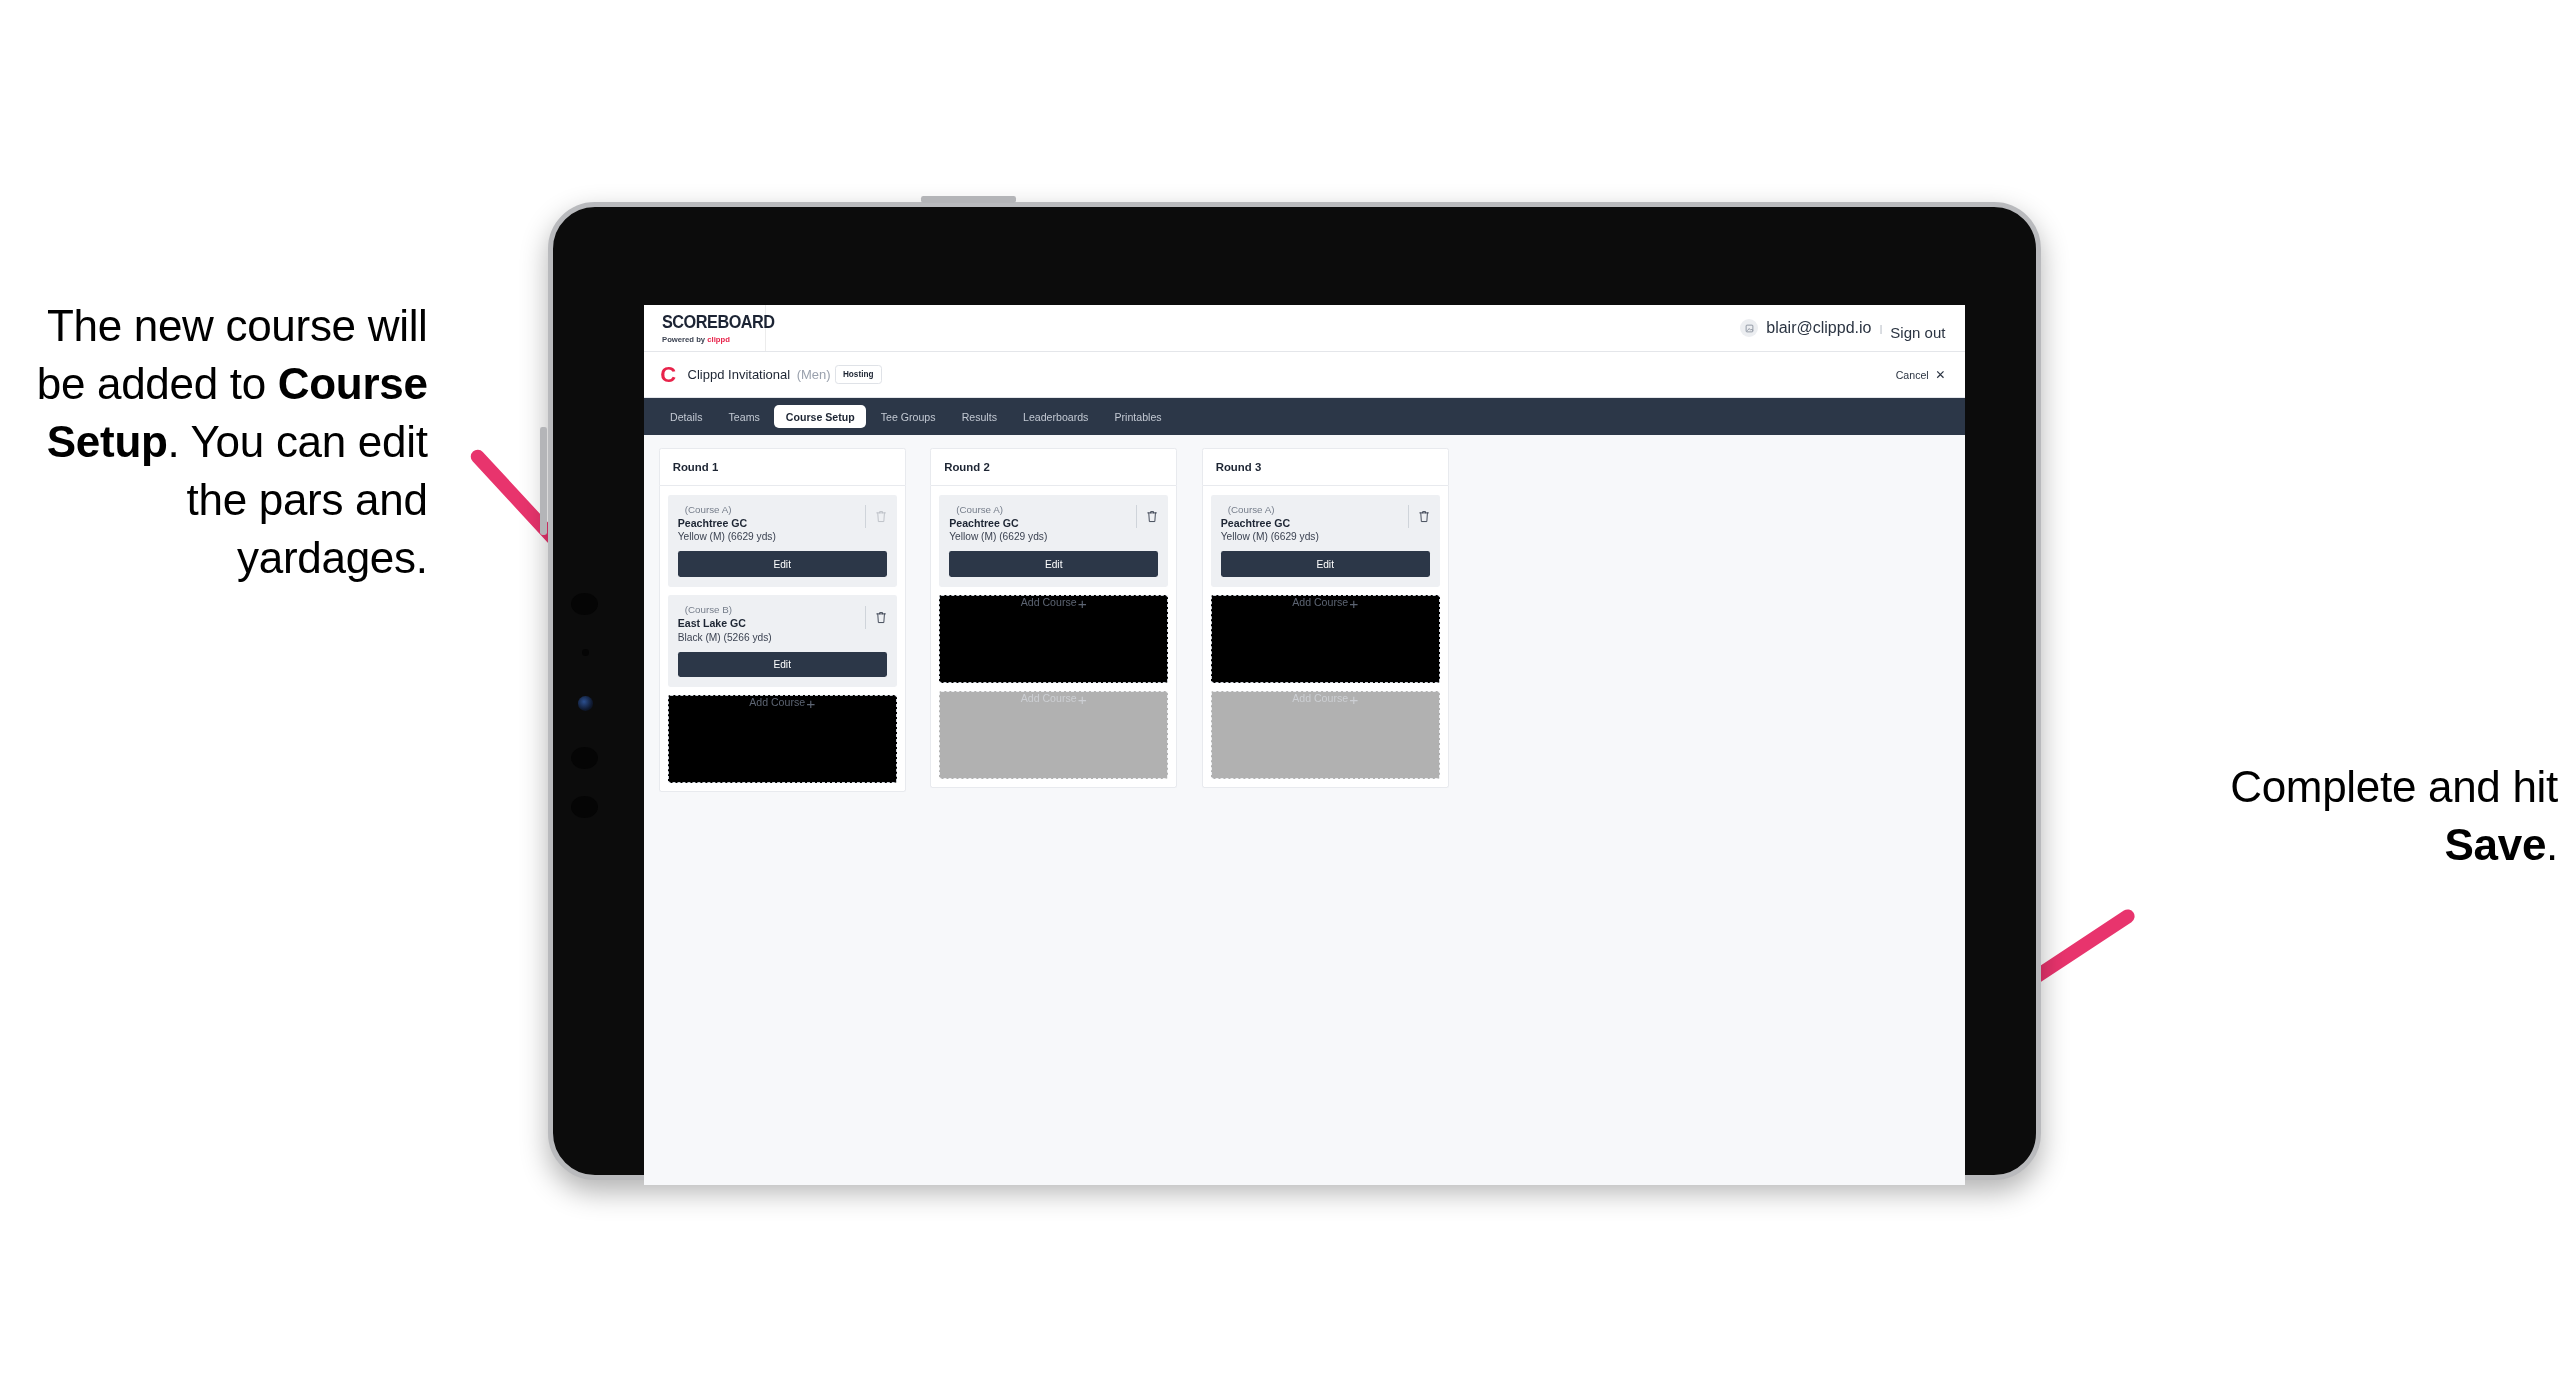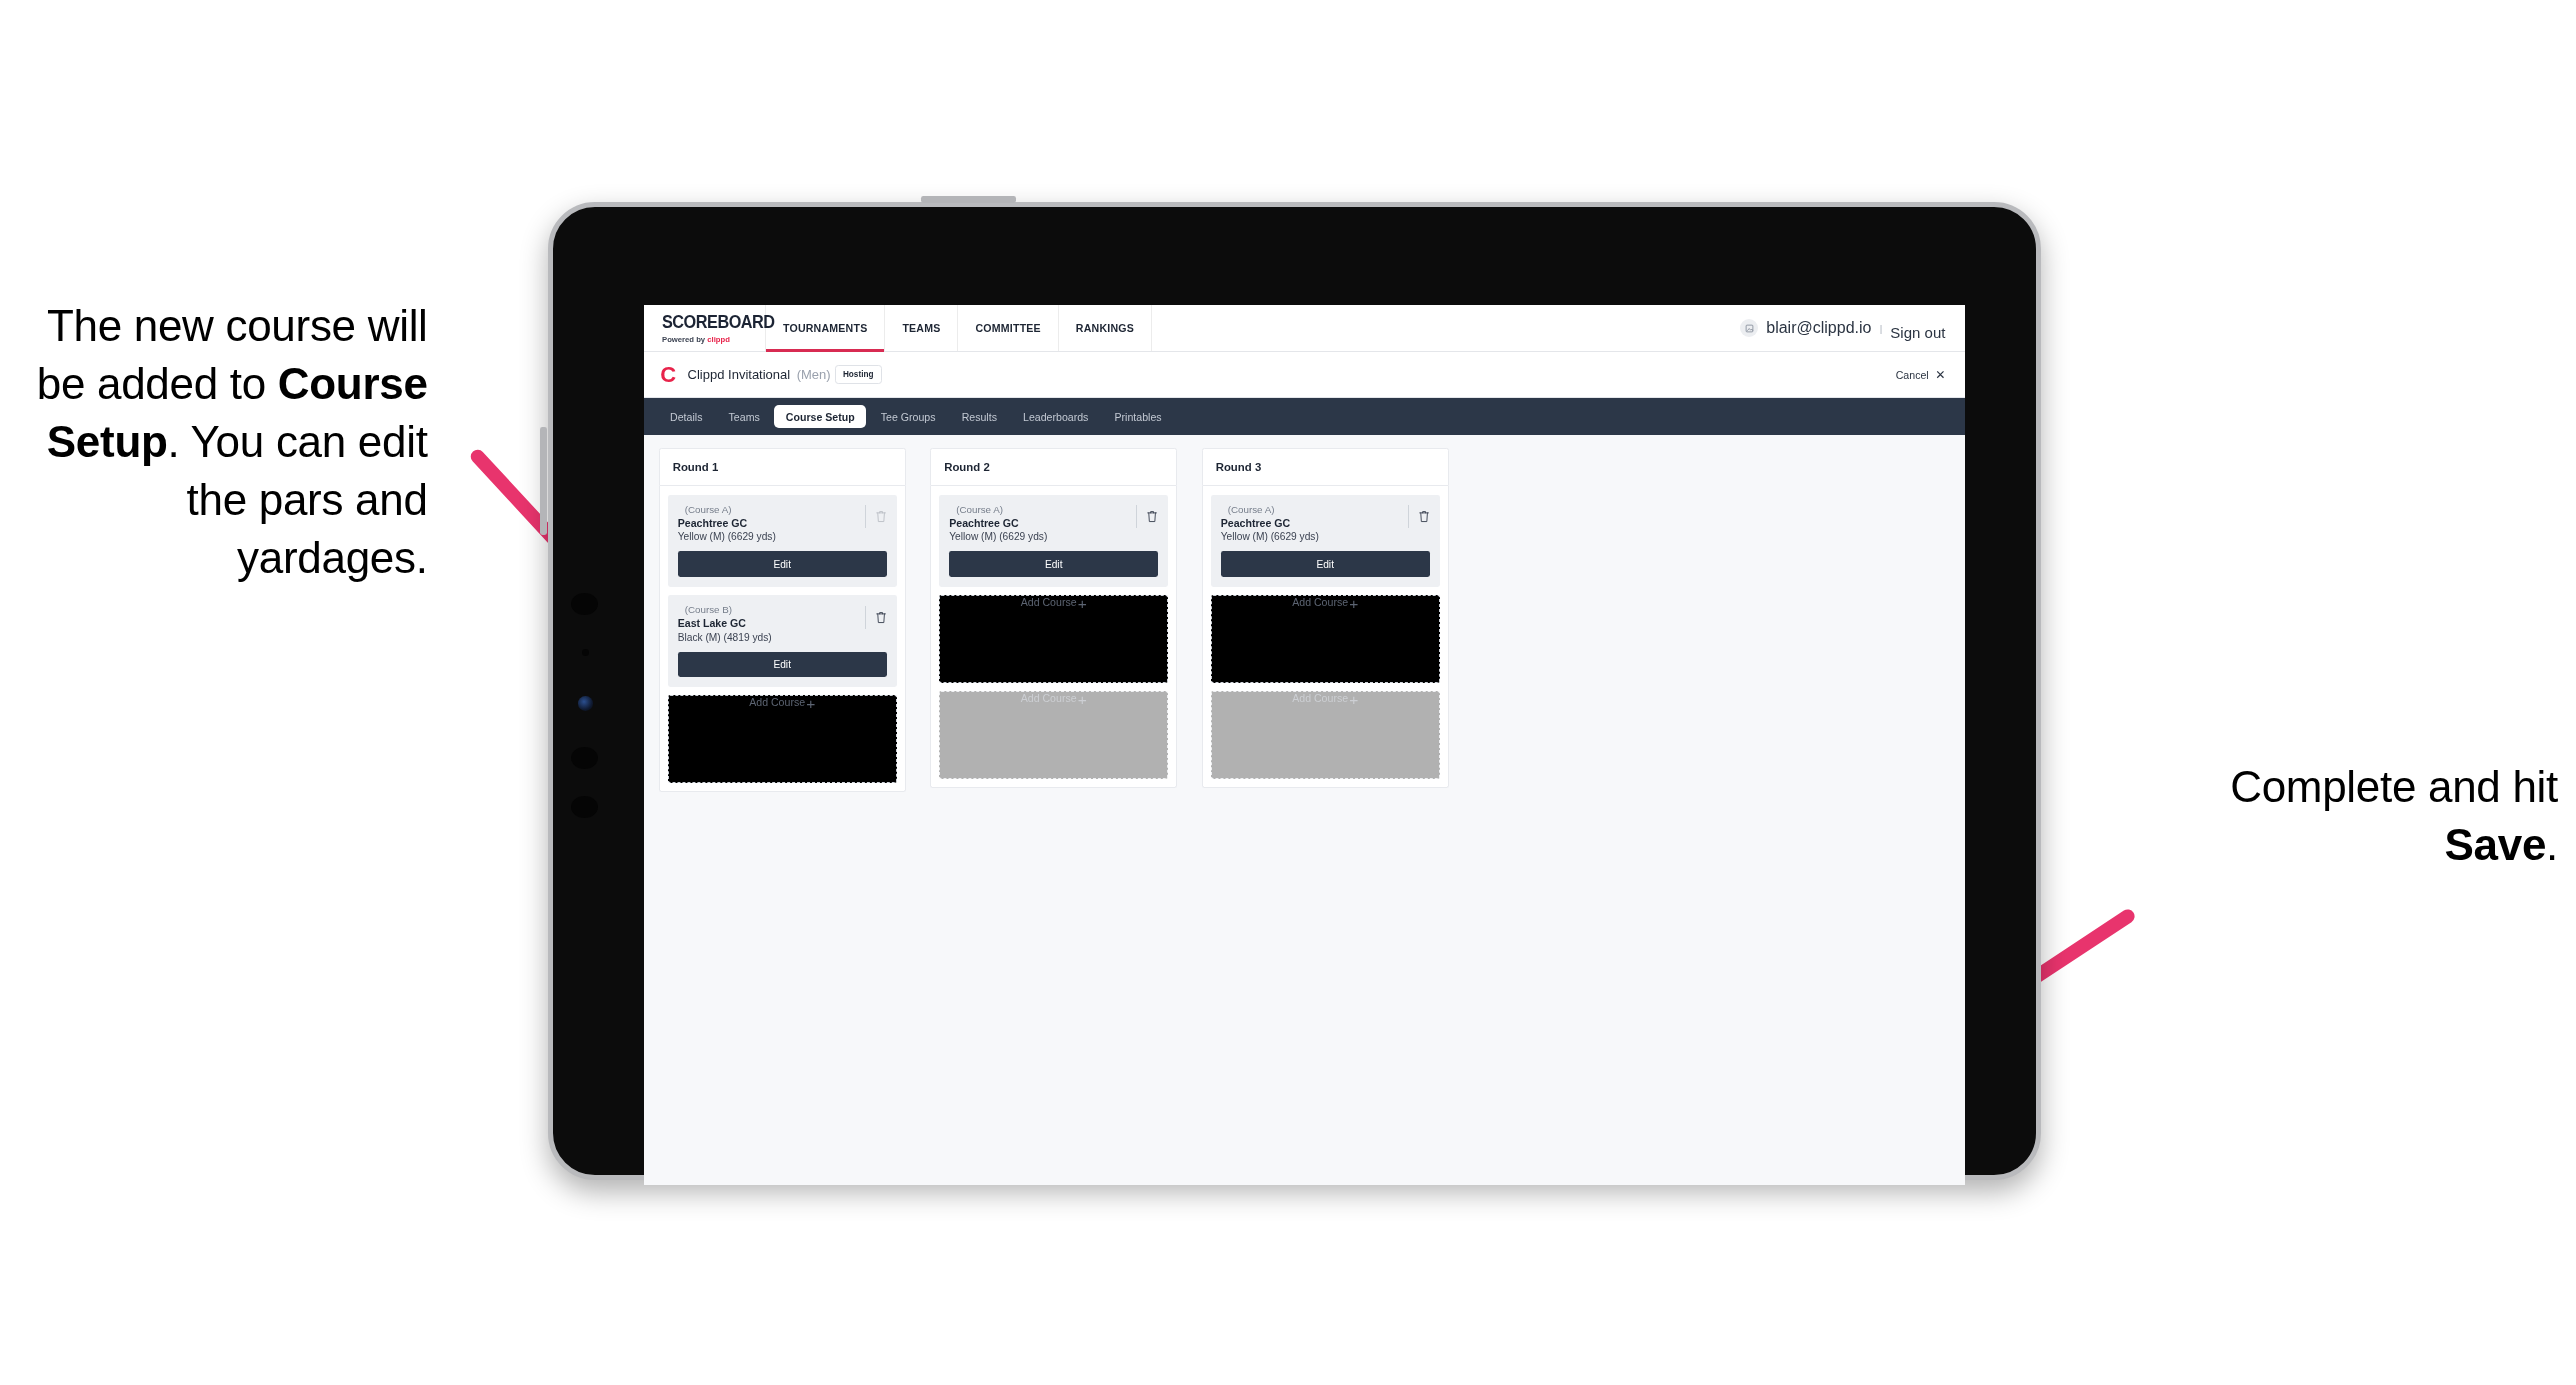--- a/index.html
+++ b/index.html
@@ -209,26 +209,20 @@
 
   <div id="app-screen">
 
     <div id="top-nav">
       <div id="brand-block">
         <div id="brand-title">SCOREBOARD</div>
         <div id="brand-sub">
           <span>Powered by </span><span class="clippd-word">clippd</span>
         </div>
       </div>
-      <div class="nav-tabs">
-        <div class="nav-tab active">TOURNAMENTS</div>
-        <div class="nav-tab">TEAMS</div>
-        <div class="nav-tab">COMMITTEE</div>
-        <div class="nav-tab">RANKINGS</div>
-      </div>
       <div id="nav-right">
         <div id="avatar">
           <svg width="9" height="9" viewBox="0 0 16 16" fill="none" stroke="#7d8592" stroke-width="1.4">
             <rect x="2" y="2" width="12" height="12" rx="1.5"></rect>
               <path d="M4 12l3.5-4 2.5 3 2-2L14 12"></path>
           </svg>
         </div>
         <div id="user-email">blair@clippd.io</div>
         <div class="nav-divider">|</div>
         <div id="sign-out">Sign out</div>
@@ -279,21 +273,21 @@
               </div>
             </div>
             <div class="edit-button">Edit</div>
           </div>
 
           <div class="course-card">
             <div class="course-card-top">
               <div class="course-card-info">
                 <div class="course-label">(Course B)</div>
                 <div class="course-name">East Lake GC</div>
-                <div class="course-tee">Black (M) (4819 yds)</div>
+                <div class="course-tee">Black (M) (5266 yds)</div>
               </div>
               <div class="card-actions">
                 <div class="action-divider"></div>
                 <div class="trash-icon">
                   <svg width="12.2" height="13" viewBox="0 0 16 18" fill="none" stroke="#3c4352" stroke-width="1.3" stroke-linecap="round" stroke-linejoin="round">
                       <path d="M2 4h12M6 4V2.2h4V4M3.4 4l.8 12h7.6l.8-12"></path>
                     </svg>
                 </div>
               </div>
             </div>

